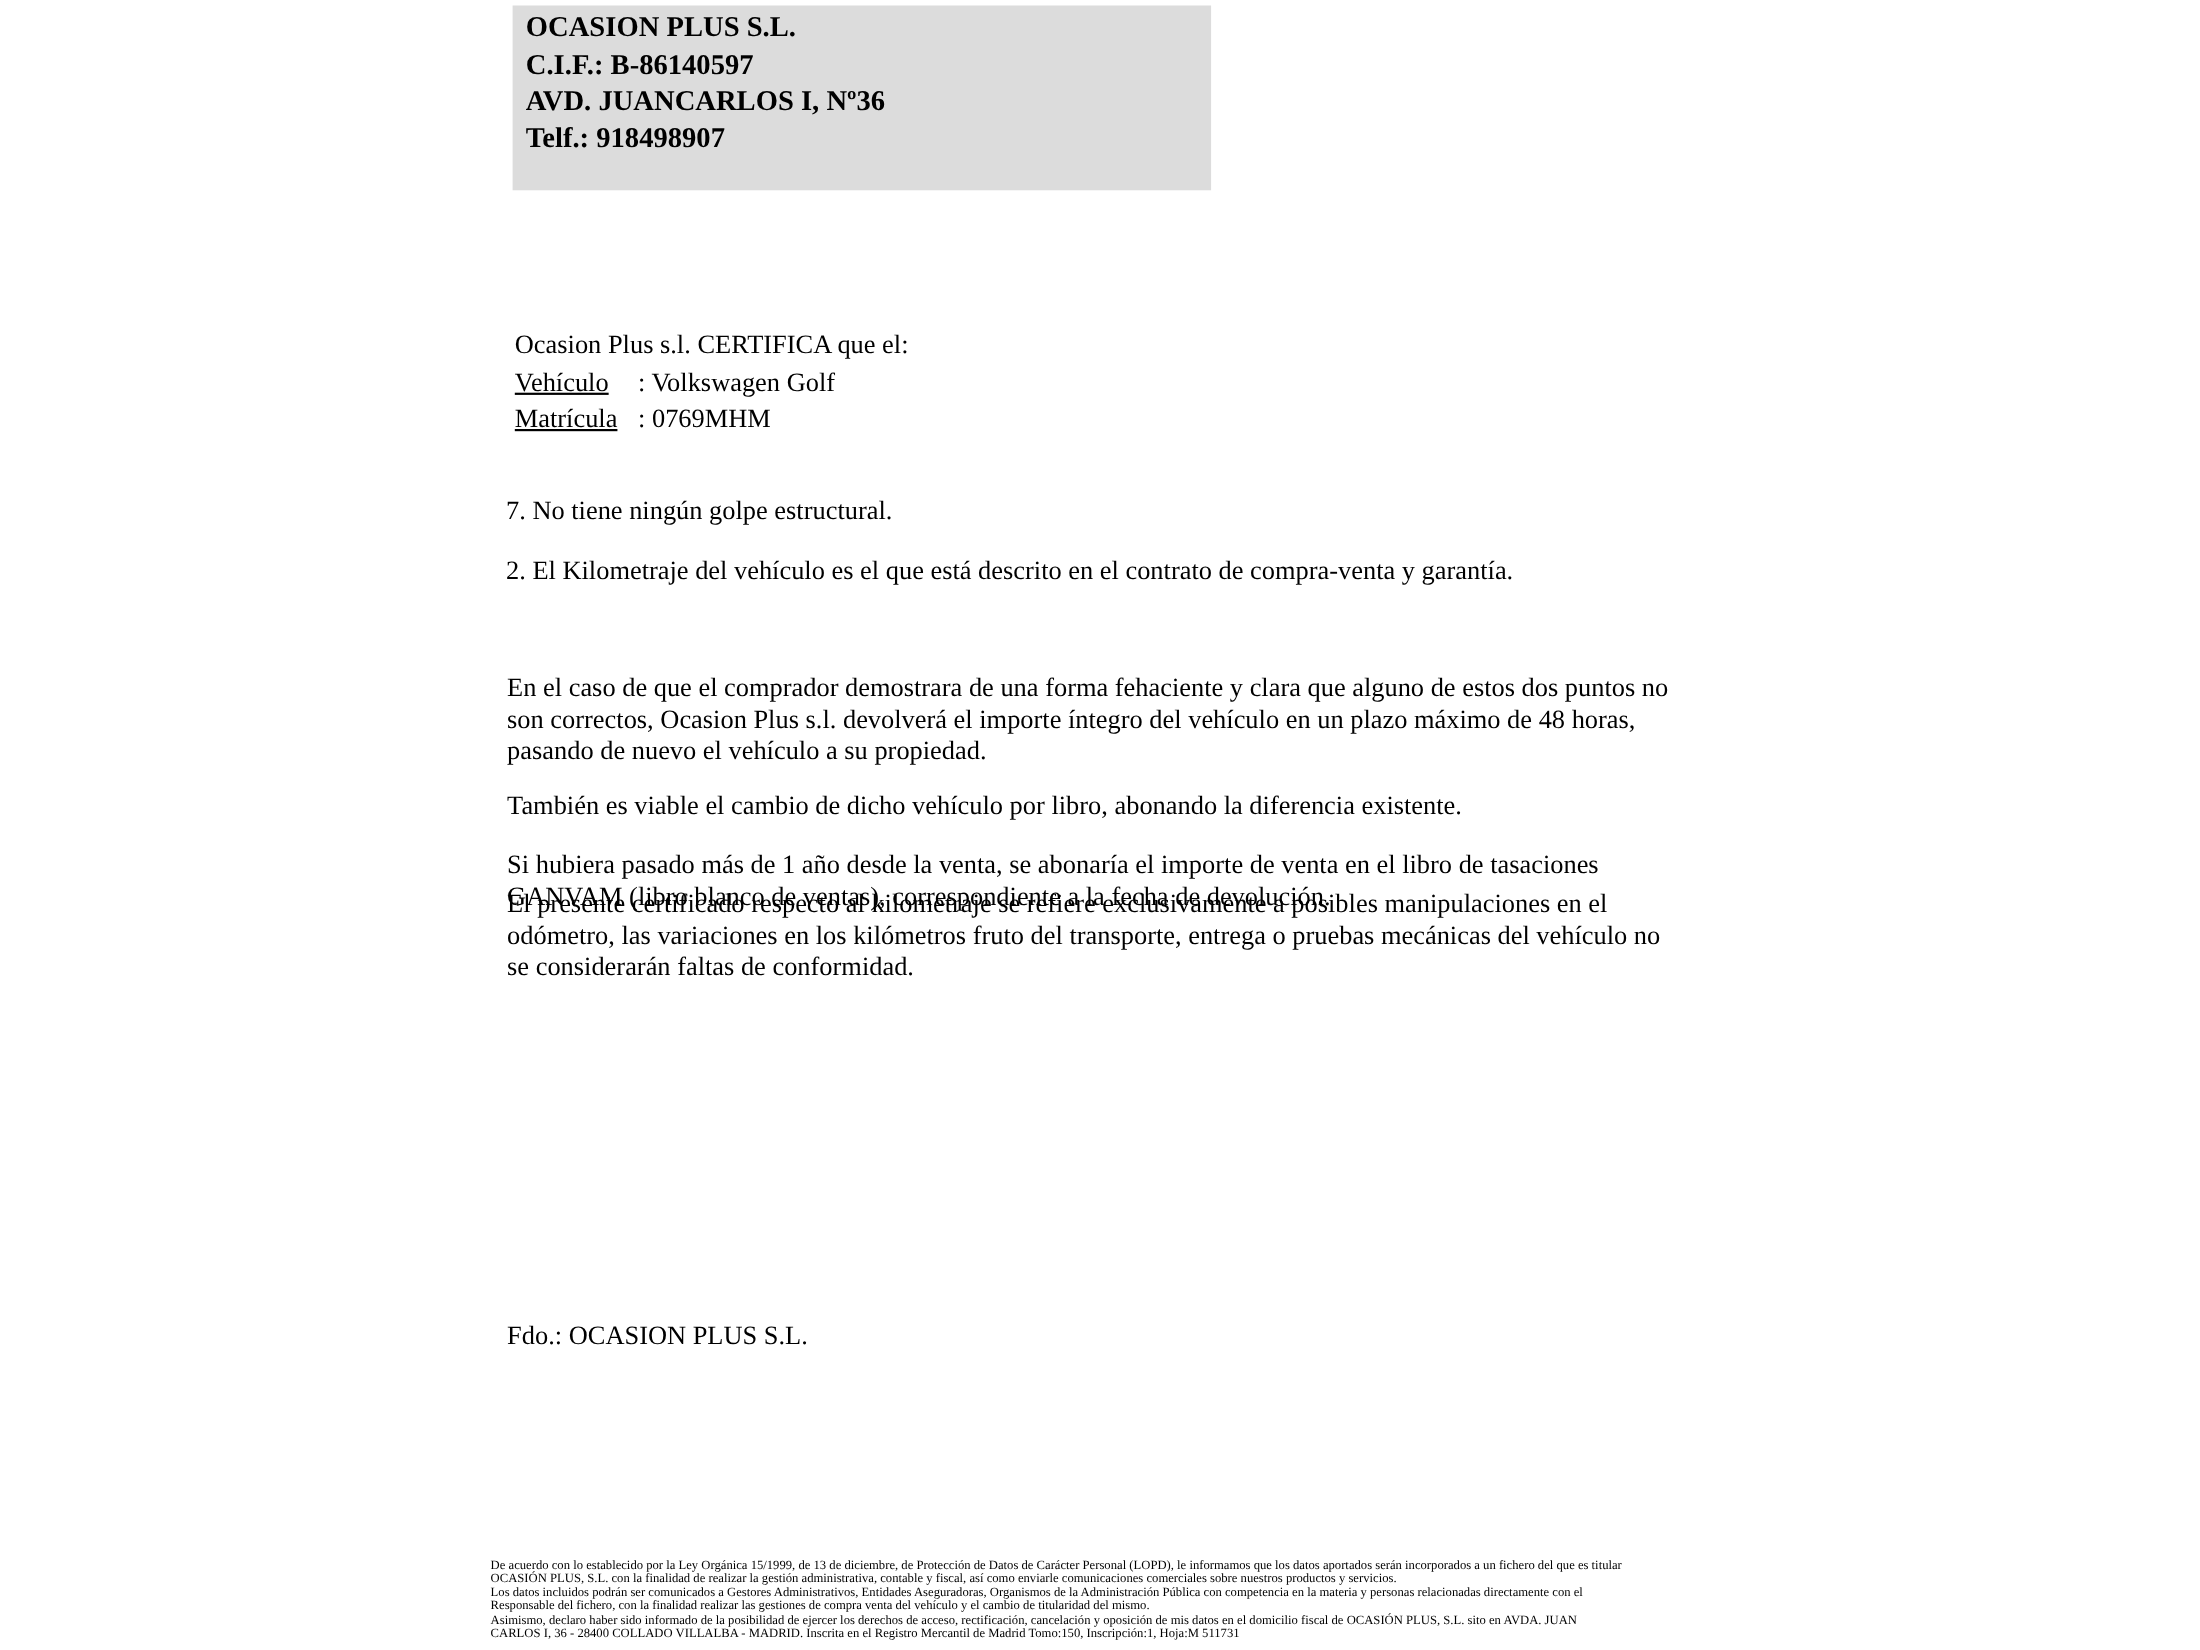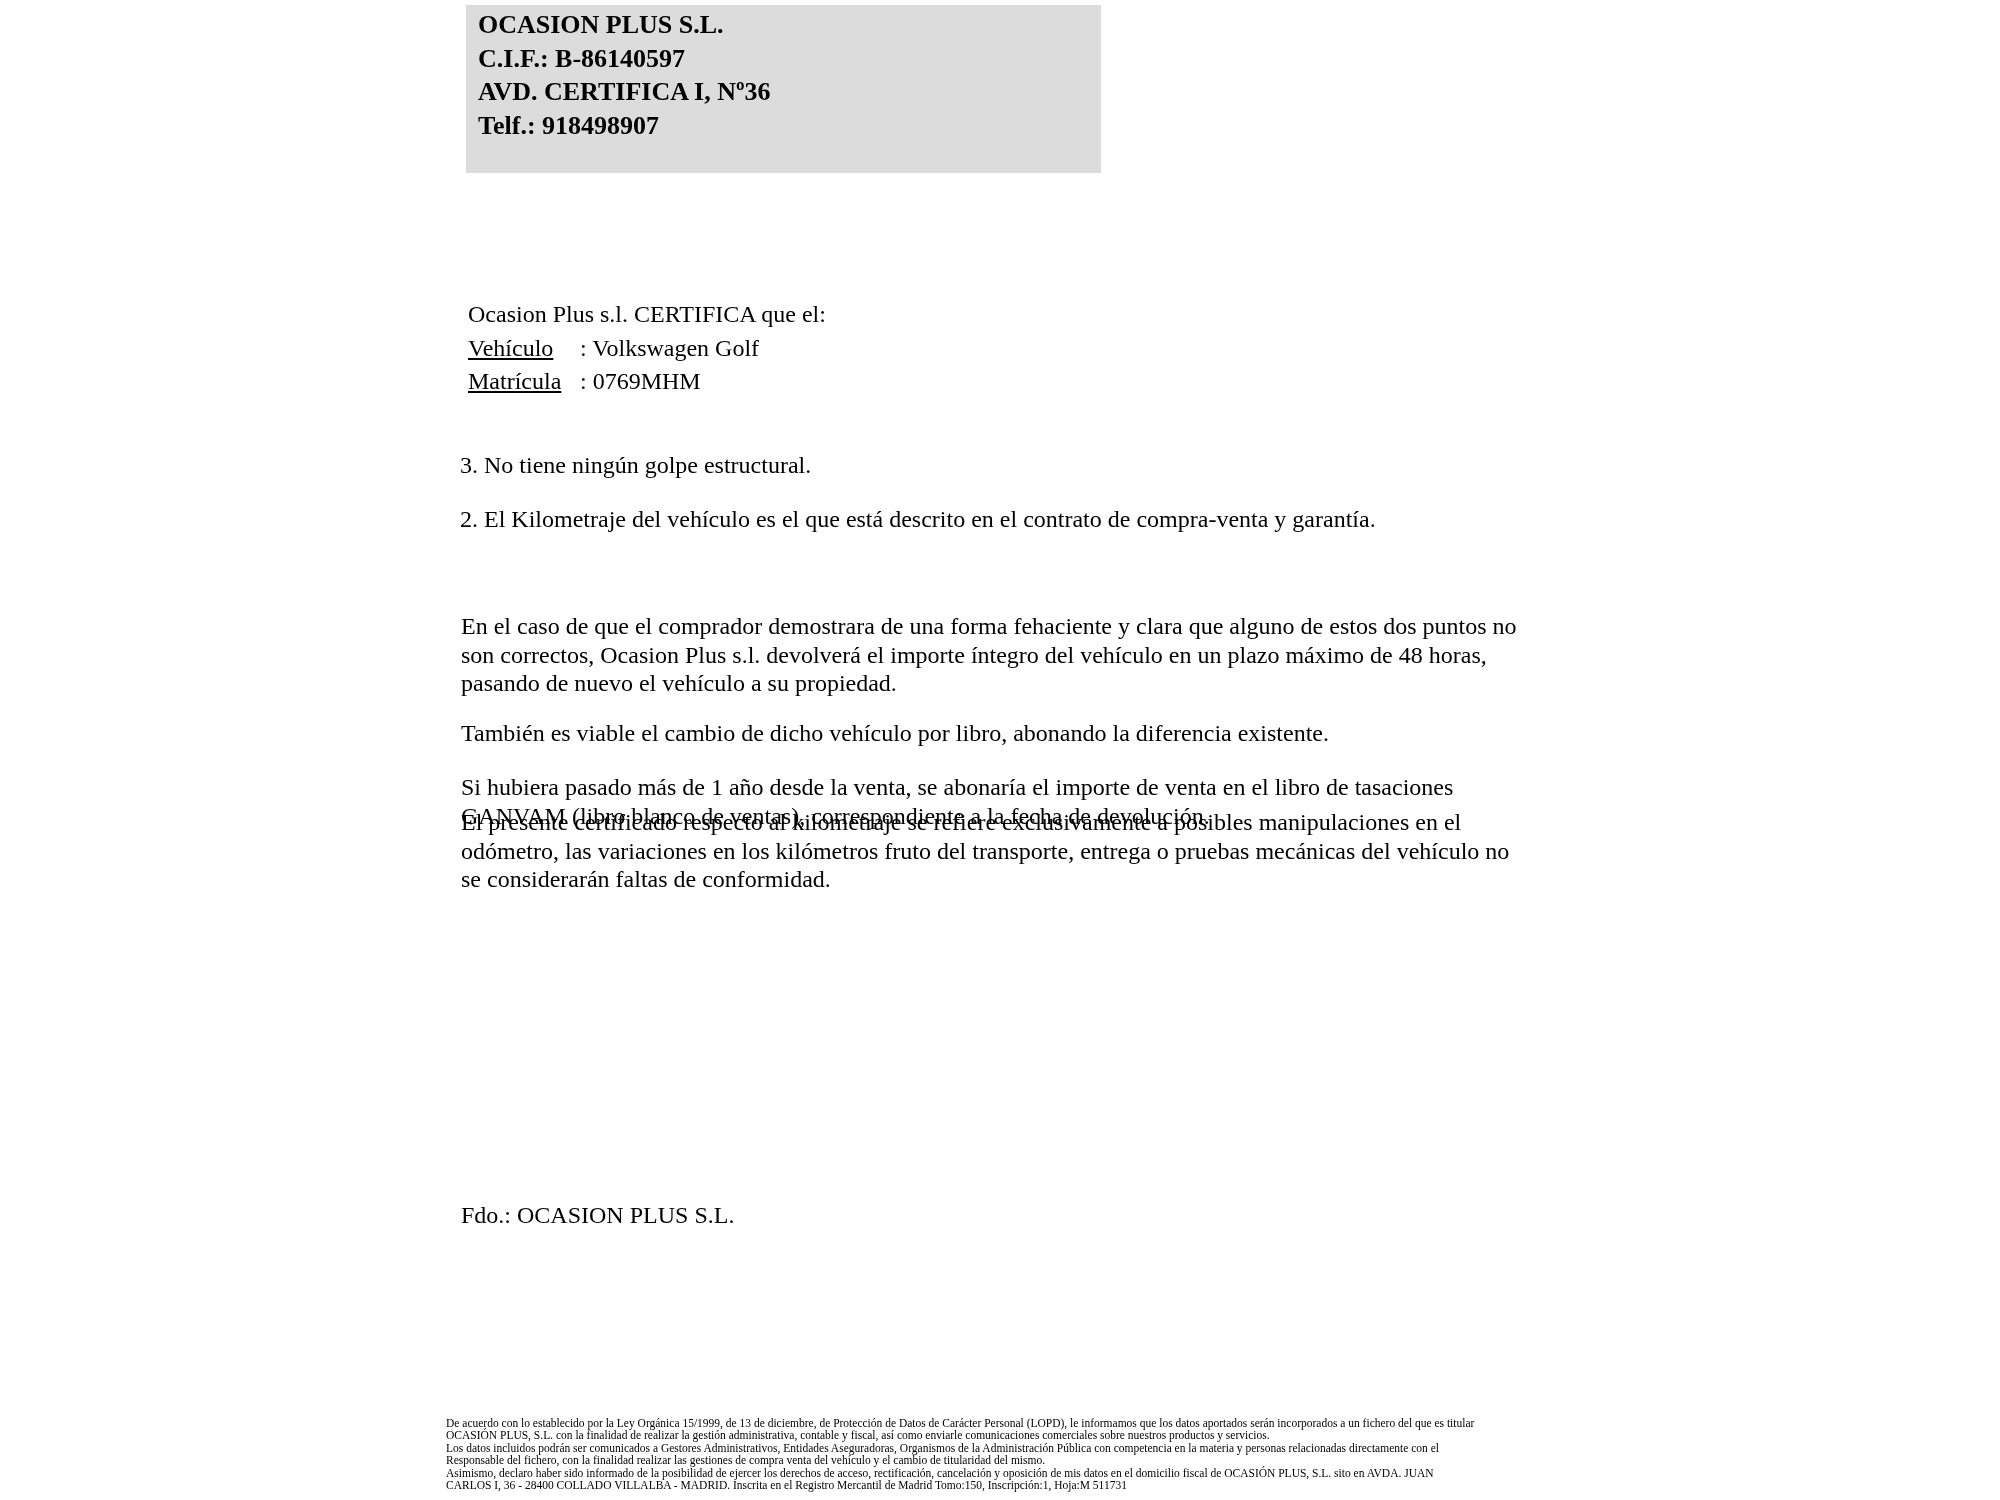--- a/index.html
+++ b/index.html
@@ -87,36 +87,36 @@
   }
 </style>
 </head>
 <body>
 
 <div class="page">
 
   <div class="header-box">
     <div>OCASION PLUS S.L.</div>
     <div>C.I.F.: B-86140597</div>
-    <div>AVD. CERTIFICA I, Nº36</div>
+    <div>AVD. JUANCARLOS I, Nº36</div>
     <div>Telf.: 918498907</div>
   </div>
 
 
   <div class="certify">
     <div>Ocasion Plus s.l. CERTIFICA que el:</div>
     <div>
       <span class="lbl"><span>Vehículo</span></span><span>: Volkswagen Golf</span>
     </div>
     <div>
       <span class="lbl"><span>Matrícula</span></span><span>: 0769MHM</span>
     </div>
   </div>
 
-  <div class="condition" id="condition-1">3. No tiene ningún golpe estructural.</div>
+  <div class="condition" id="condition-1">7. No tiene ningún golpe estructural.</div>
   <div class="condition" id="condition-2">2. El Kilometraje del vehículo es el que está descrito en el contrato de compra-venta y garantía.</div>
 
   <div class="para" id="para-refund">En el caso de que el comprador demostrara de una forma fehaciente y clara que alguno de estos dos puntos no
 son correctos, Ocasion Plus s.l. devolverá el importe íntegro del vehículo en un plazo máximo de 48 horas,
 pasando de nuevo el vehículo a su propiedad.</div>
   <div class="para" id="para-exchange">También es viable el cambio de dicho vehículo por libro, abonando la diferencia existente.</div>
   <div class="para" id="para-ganvam">Si hubiera pasado más de 1 año desde la venta, se abonaría el importe de venta en el libro de tasaciones
 GANVAM (libro blanco de ventas), correspondiente a la fecha de devolución.</div>
   <div class="para" id="para-odometer">El presente certificado respecto al kilometraje se refiere exclusivamente a posibles manipulaciones en el
 odómetro, las variaciones en los kilómetros fruto del transporte, entrega o pruebas mecánicas del vehículo no

